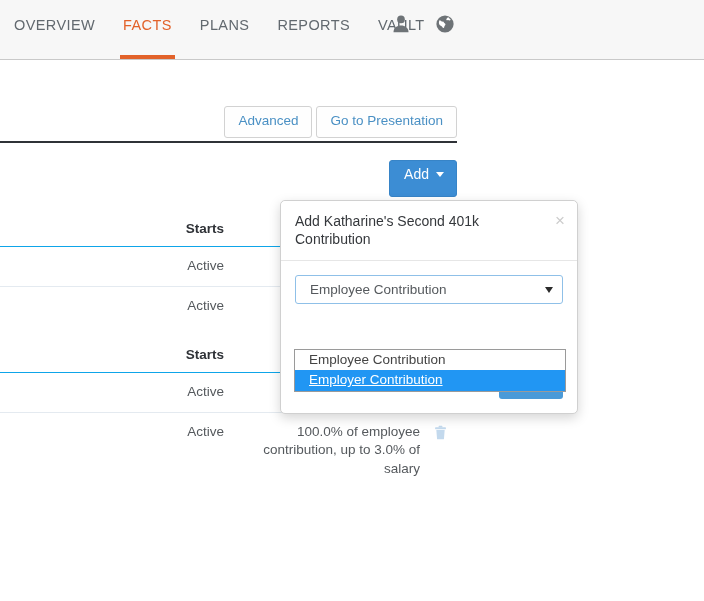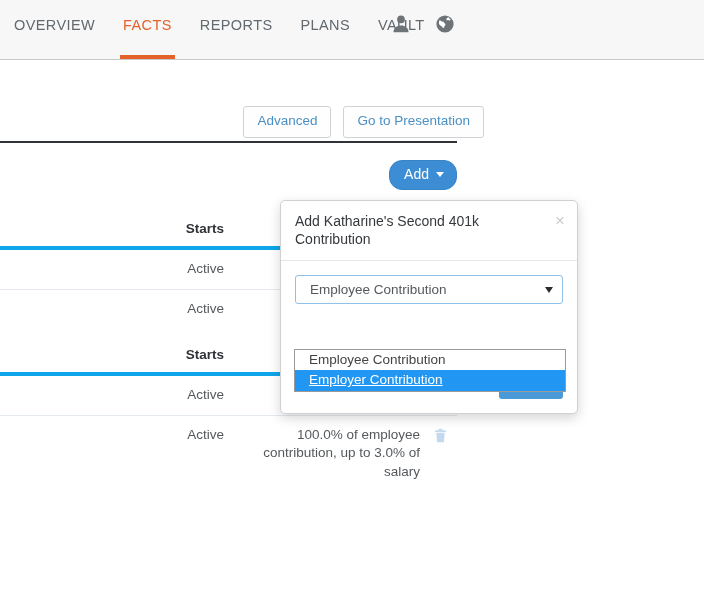--- a/index.html
+++ b/index.html
@@ -73,22 +73,21 @@
   }
 
   
   .btn-row {
     position: absolute;
     left: 0;
     top: 106px;
     width: 457px;
     display: flex;
     justify-content: flex-end;
-    gap: 12px;
-    margin-left: 27px;
+    gap: 4px;
   }
   .btn-default {
     background: #fefefe;
     border: 1px solid #d2d2d2;
     border-radius: 3px;
     color: #4a90c4;
     font-size: 13.5px;
     padding: 7px 13px 8px 13px;
     cursor: pointer;
     font-family: "Liberation Sans", sans-serif;
@@ -110,24 +109,24 @@
     position: absolute;
     left: 0;
     top: 160px;
     width: 457px;
     display: flex;
     justify-content: flex-end;
   }
   .btn-primary {
     background: #3c8dd4;
     border: 1px solid #3784c7;
-    border-radius: 13px;
+    border-radius: 3px;
     color: #ffffff;
     font-size: 14px;
-    padding: 6px 12px 7px 14px;
+    padding: 6px 12px 14px 14px;
     cursor: pointer;
     font-family: "Liberation Sans", sans-serif;
     display: inline-flex;
     align-items: center;
     gap: 7px;
     line-height: 1.1;
   }
   .caret-down {
     width: 0; height: 0;
     border-left: 4px solid transparent;
@@ -146,21 +145,21 @@
   }
   .tbl.upper { top: 215px; }
   .tbl.lower { top: 341px; }
 
   .tbl th {
     font-size: 13.5px;
     font-weight: bold;
     color: #2f3237;
     padding: 6px 8px 10px 8px;
     text-align: right;
-    border-bottom: 4px solid #0ea5e9;
+    border-bottom: 1px solid #0ea5e9;
   }
   .tbl td {
     color: #55595d;
     padding: 10px 8px 11px 8px;
     text-align: right;
     border-bottom: 1px solid #e4eaf0;
     vertical-align: top;
     line-height: 1.35;
   }
   .tbl .col-starts { width: 232px; }
@@ -295,24 +294,24 @@
 
 <div class="topnav">
   <div class="nav-items">
     <div class="nav-item">
       <span>OVERVIEW</span>
     </div>
     <div class="nav-item active">
       <span>FACTS</span>
     </div>
     <div class="nav-item">
+      <span>PLANS</span>
+    </div>
+    <div class="nav-item">
       <span>REPORTS</span>
-    </div>
-    <div class="nav-item">
-      <span>PLANS</span>
     </div>
     <div class="nav-item">
       <span>VAULT</span>
     </div>
   </div>
   <div class="nav-icons">
     <span class="nav-icon">
       <svg viewBox="0 0 24 24" width="22" height="22" fill="#6e7377" aria-hidden="true">
         <circle cx="12" cy="7" r="4.2"></circle>
         <path d="M3.8 21c0-4.6 3.7-7.3 8.2-7.3s8.2 2.7 8.2 7.3z"></path>

